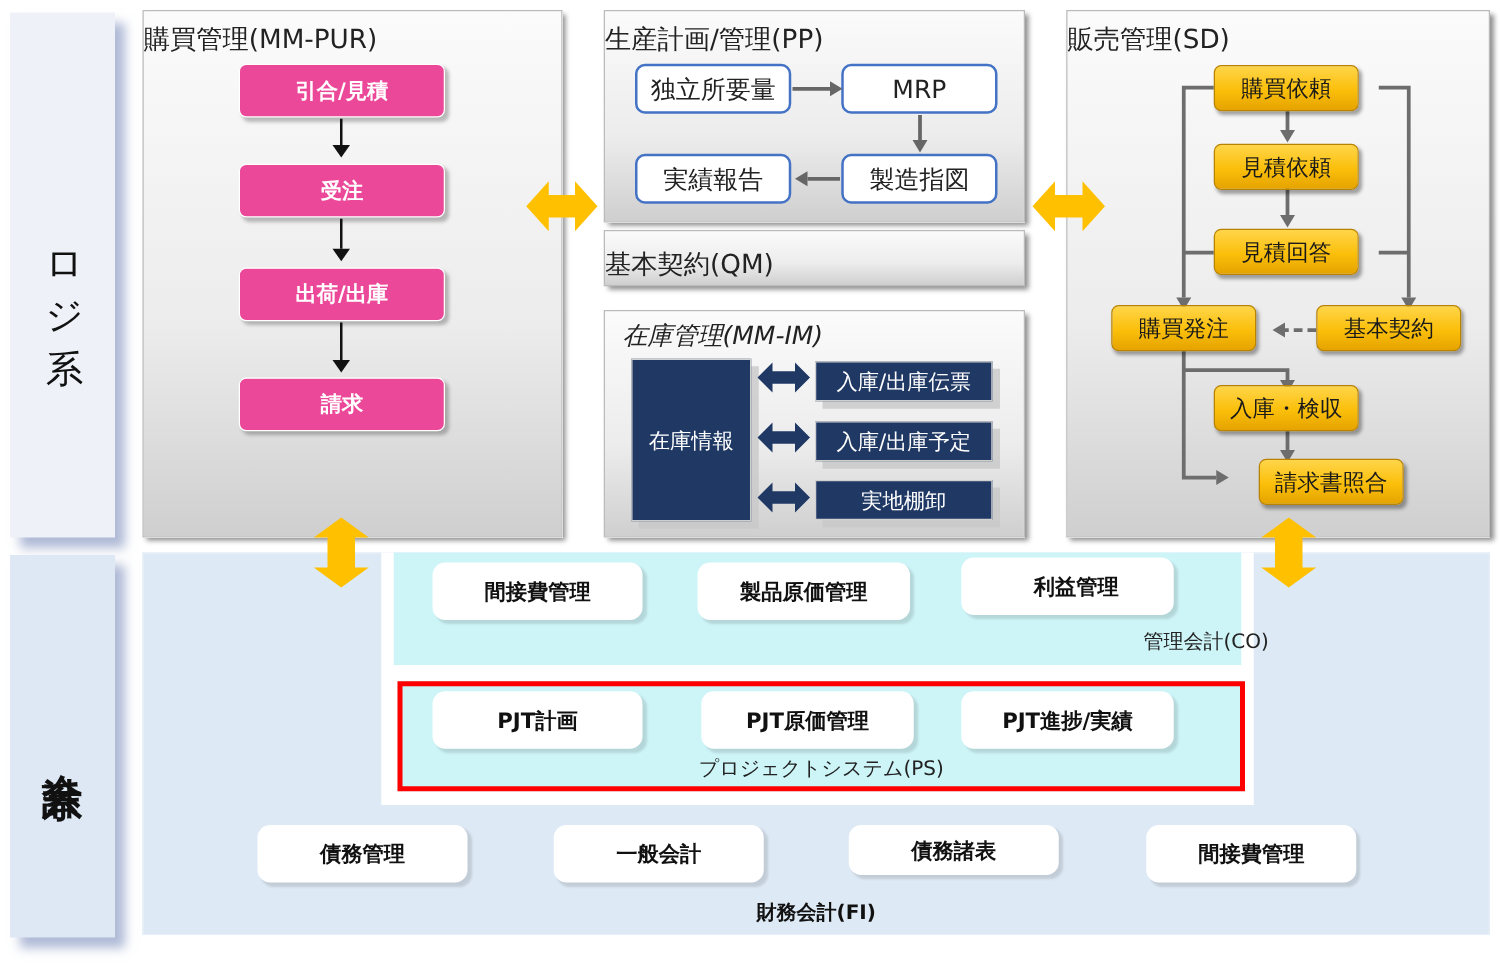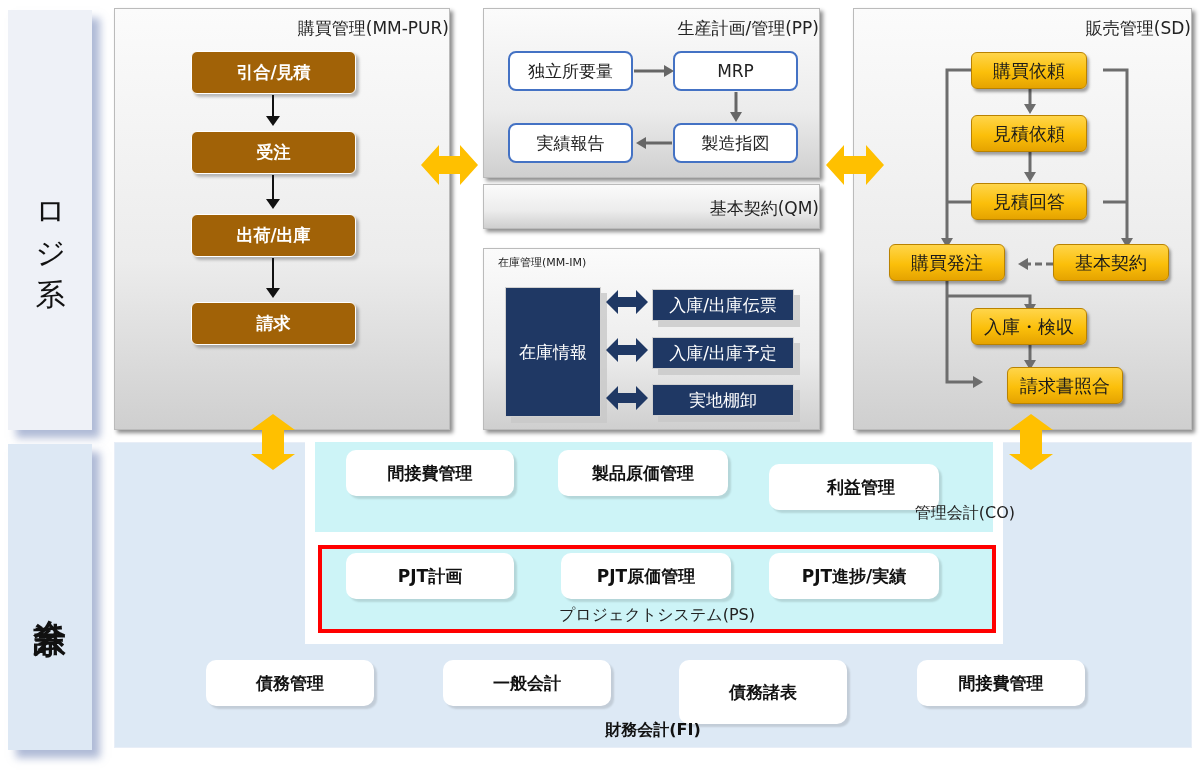--- a/index.html
+++ b/index.html
@@ -21,36 +21,36 @@
   .vtext { writing-mode:vertical-rl; text-orientation:upright; letter-spacing:2px; }
   .side .vtext { font-size:30px; }
   .side.fin .vtext { font-size:32px; font-weight:bold; }
 
   
   .panel {
     background:linear-gradient(to bottom, #fbfbfb 0%, #ececec 60%, #cfcfcf 100%);
     border:1px solid #bbb;
     box-shadow: 3px 3px 4px rgba(0,0,0,0.45);
   }
-  .panel-title { position:absolute; left:0; right:0; text-align:right; font-size:17px; color:#222; }
+  .panel-title { position:absolute; left:0; right:0; text-align:left; font-size:21px; color:#222; }
 
   
   .navy {
-    background:#a16207; color:#fff; font-weight:bold; font-size:17px;
+    background:#ec4899; color:#fff; font-weight:bold; font-size:17px;
     border-radius:6px; display:flex; align-items:center; justify-content:center;
     box-shadow: 3px 3px 3px rgba(0,0,0,0.25);
     border:1px solid #fff;
   }
   .vline { background:#111; width:2px; }
   .tri-down { width:0; height:0; border-left:7px solid transparent; border-right:7px solid transparent; border-top:10px solid #111; }
 
   
   .ppbox {
     background:#fff; border:2px solid #4472c4; border-radius:8px;
-    display:flex; align-items:center; justify-content:center; font-size:17px; color:#222;
+    display:flex; align-items:center; justify-content:center; font-size:20px; color:#222;
   }
 
   
   .imbox { background:#1f3864; color:#fff; display:flex; align-items:center; justify-content:center; font-size:17px;
     box-shadow: 6px 6px 0 rgba(200,200,200,0.8); border:1px solid #d0d0d0; }
 
   
   .ybox {
     background:linear-gradient(to bottom, #ffd54a 0%, #fbbf0a 55%, #e5a300 100%);
     border:1px solid #b98200; border-radius:6px; color:#1a1a1a; font-size:18px;
@@ -84,21 +84,21 @@
 <div class="abs fin-bg" style="left:114px;top:442px;width:1078px;height:306px;"></div>
 <div class="abs white-bg" style="left:305px;top:442px;width:698px;height:202px;"></div>
 
 <div class="abs cyan" style="left:315px;top:442px;width:678px;height:90px;"></div>
 <div class="abs wbtn" style="left:346px;top:450px;width:168px;height:46px;">
   <span>間接費管理</span>
 </div>
 <div class="abs wbtn" style="left:558px;top:450px;width:170px;height:46px;">
   <span>製品原価管理</span>
 </div>
-<div class="abs wbtn" style="left:769px;top:464px;width:170px;height:46px;padding-left:14px;">
+<div class="abs wbtn" style="left:769px;top:446px;width:170px;height:46px;padding-left:14px;">
   <span>利益管理</span>
 </div>
 <div class="abs sublabel" style="left:315px;top:503px;width:700px;text-align:right;">管理会計(CO)</div>
 
 <div class="abs cyan redframe" style="left:318px;top:545px;width:678px;height:88px;"></div>
 <div class="abs wbtn" style="left:346px;top:553px;width:168px;height:46px;">
   <span>PJT計画</span>
 </div>
 <div class="abs wbtn" style="left:561px;top:553px;width:170px;height:46px;">
   <span>PJT原価管理</span>
@@ -107,21 +107,21 @@
   <span>PJT進捗/実績</span>
 </div>
 <div class="abs sublabel" style="left:318px;top:605px;width:678px;">プロジェクトシステム(PS)</div>
 
 <div class="abs wbtn" style="left:206px;top:660px;width:168px;height:46px;">
   <span>債務管理</span>
 </div>
 <div class="abs wbtn" style="left:443px;top:660px;width:168px;height:46px;">
   <span>一般会計</span>
 </div>
-<div class="abs wbtn" style="left:679px;top:660px;width:168px;height:64px;">
+<div class="abs wbtn" style="left:679px;top:660px;width:168px;height:40px;">
   <span>債務諸表</span>
 </div>
 <div class="abs wbtn" style="left:917px;top:660px;width:168px;height:46px;">
   <span>間接費管理</span>
 </div>
 <div class="abs" style="left:114px;top:720px;width:1078px;text-align:center;font-weight:bold;font-size:16px;">財務会計(FI)</div>
 
 <div class="abs panel" style="left:114px;top:8px;width:336px;height:422px;">
   <div class="panel-title" style="top:8px;">購買管理(MM-PUR)</div>
 </div>
@@ -168,21 +168,21 @@
     <line x1="192" y1="103" x2="166" y2="103"></line>
     <polygon points="166,97 156,103 166,109" stroke="none"></polygon>
   </g>
 </svg>
 
 <div class="abs panel" style="left:483px;top:184px;width:337px;height:45px;">
   <div class="panel-title" style="top:12px;">基本契約(QM)</div>
 </div>
 
 <div class="abs panel" style="left:483px;top:248px;width:337px;height:182px;">
-  <div style="position:absolute;left:14px;top:6px;font-size:11px;color:#222;">在庫管理(MM-IM)</div>
+  <div style="position:absolute;left:14px;top:6px;font-size:20px;color:#222;font-style:italic;">在庫管理(MM-IM)</div>
 </div>
 <div class="abs imbox" style="left:505px;top:287px;width:96px;height:130px;">
   <span>在庫情報</span>
 </div>
 <div class="abs imbox" style="left:652px;top:289px;width:142px;height:32px;">
   <span>入庫/出庫伝票</span>
 </div>
 <div class="abs imbox" style="left:652px;top:337px;width:142px;height:32px;">
   <span>入庫/出庫予定</span>
 </div>

